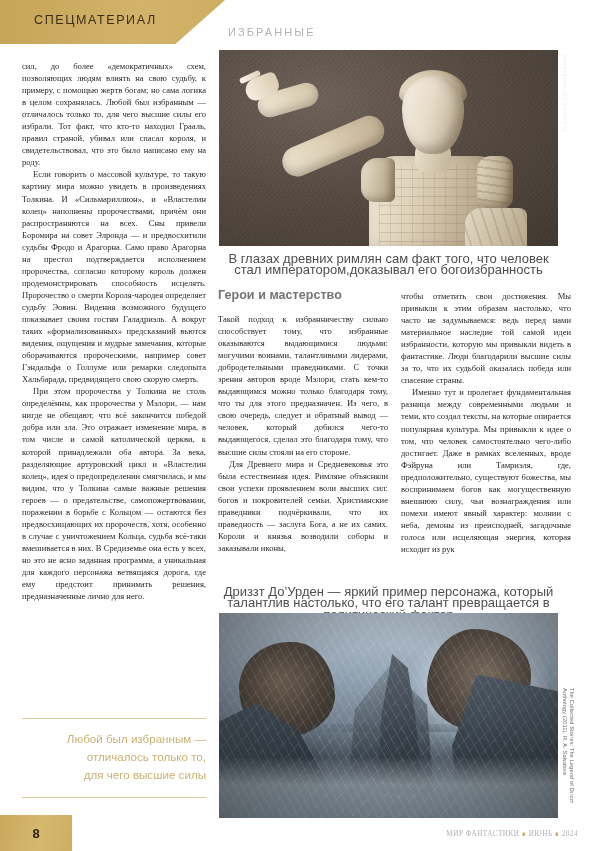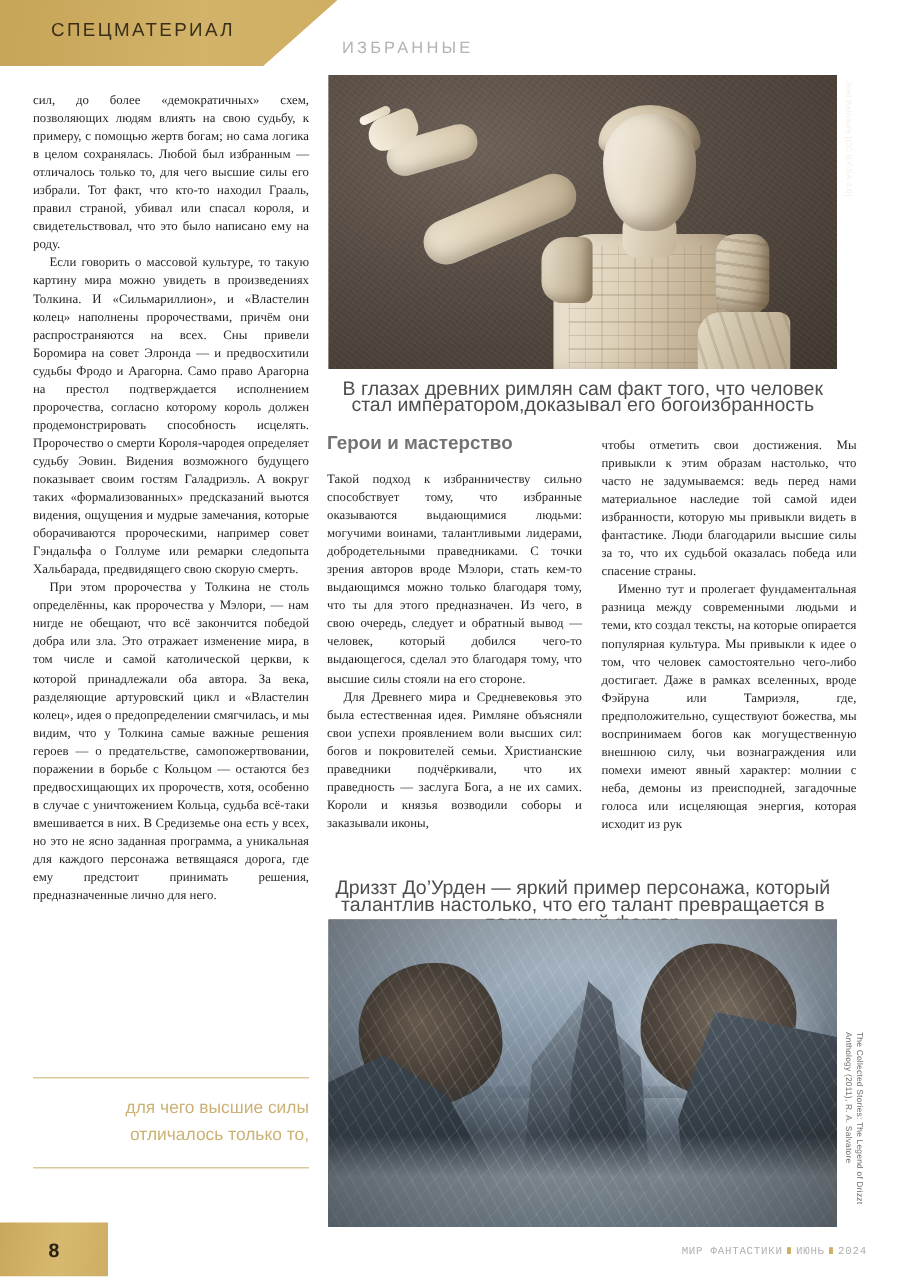--- a/index.html
+++ b/index.html
@@ -369,21 +369,21 @@
     text-align: center;
     font-family: "Liberation Sans", sans-serif;
     font-weight: bold;
     font-size: 13px;
     color: #2b2316;
   }
   .footer-meta {
     position: absolute;
     right: 22px;
     top: 829px;
-    font-family: Liberation Mono, monospace;
+    font-family: Liberation Serif, serif;
     font-size: 7.2px;
     letter-spacing: .5px;
     color: #b0b0b0;
     white-space: nowrap;
   }
   .footer-meta .sep {
     color: #cdae63;
     font-size: 7.2px;
     padding: 0 2px;
   }
@@ -449,22 +449,23 @@
     <div class="dz-cloak"></div>
     <div class="dz-figure"></div>
     <div class="dz-snow"></div>
     <div class="dz-spray"></div>
     <div class="dz-vignette"></div>
   </div>
 </div>
 <div class="credit" id="credit-drizzt">The Collected Stories: The Legend of Drizzt Anthology (2011), R. A. Salvatore</div>
 
 <div class="pullquote">
+  <div>Любой был избранным —</div>
+  <div>отличалось только то,</div>
   <div>для чего высшие силы</div>
-  <div>отличалось только то,</div>
 </div>
 
 <div class="footer-page">
   <span>8</span>
 </div>
 <div class="footer-meta">
   <span>МИР ФАНТАСТИКИ</span><span class="sep">∎</span><span>ИЮНЬ</span><span class="sep">∎</span><span>2024</span>
 </div>
 
 </body></html>

